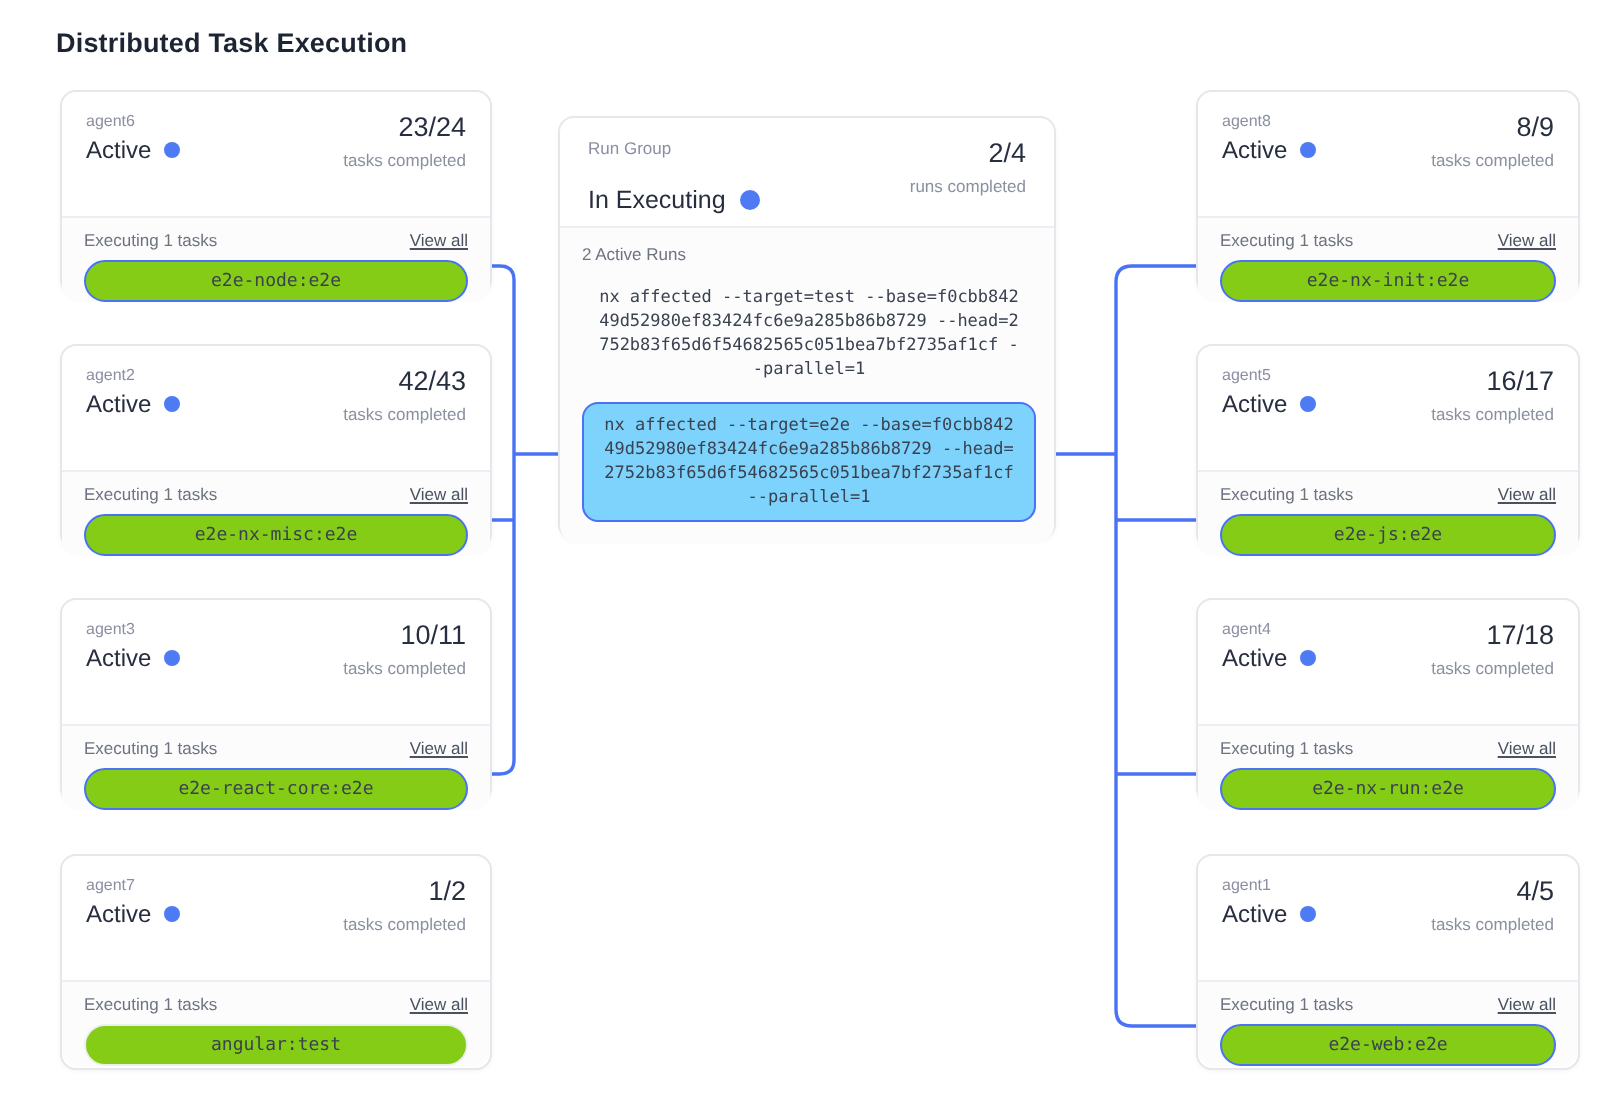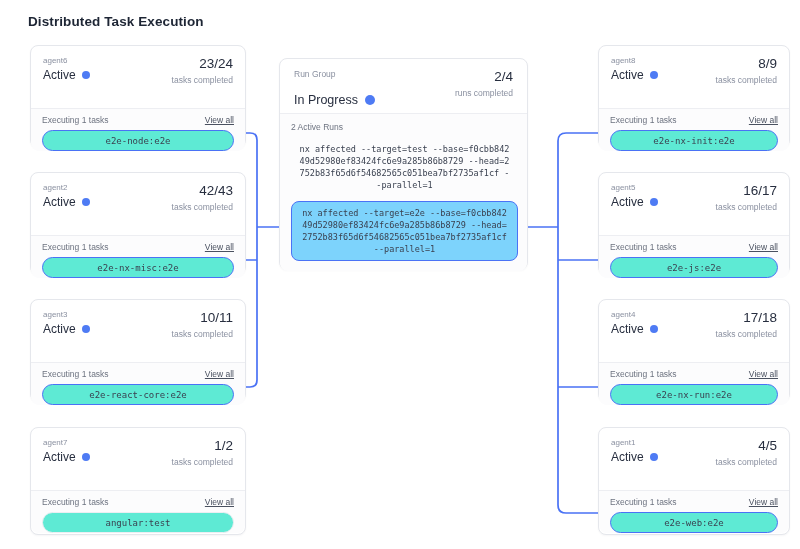--- a/index.html
+++ b/index.html
@@ -40,21 +40,21 @@
   .card-bottom{
     border-top:1px solid #edeef2;background:#fcfcfd;
     border-radius:0 0 8px 8px;
     padding:6px 11px 0 11px;box-sizing:border-box;
   }
   .exec-row{display:flex;justify-content:space-between;align-items:flex-start;margin-bottom:5px;}
   .exec-label{font-size:8.5px;color:#6d7380;}
   .view-all{font-size:8.5px;color:#4a5160;text-decoration:underline;cursor:pointer;}
   .task-pill{
     height:21px;border:1.4px solid #4a72f5;border-radius:11px;
-    background:#5eead4;display:flex;align-items:center;justify-content:center;
+    background:#84cc16;display:flex;align-items:center;justify-content:center;
     font-family:"DejaVu Sans Mono", monospace;font-size:9px;color:#3a4150;
     box-sizing:border-box;
   }
   .task-pill.plain{border:1px solid #eceef2;}
 
   
   .run-card{left:279px;top:58px;width:249px;height:212px;}
   .run-top{height:54px;padding:10px 14px 8px 14px;}
   .run-label{font-size:8.5px;color:#8a90a0;margin-bottom:14px;}
   .run-status{font-size:12.5px;color:#272e3f;display:flex;align-items:center;gap:7px;}
@@ -193,21 +193,21 @@
     </div>
     <div class="task-pill plain">angular:test</div>
   </div>
 </div>
 
 <div class="card run-card">
   <div class="card-top run-top">
     <div>
       <div class="run-label">Run Group</div>
       <div class="run-status">
-          <span>In Progress</span>
+          <span>In Executing</span>
           <span class="status-dot big-dot"></span>
         </div>
     </div>
     <div class="count-col">
       <div class="count-value">2/4</div>
       <div class="count-label">runs completed</div>
     </div>
   </div>
   <div class="run-body">
     <div class="active-runs-label">2 Active Runs</div>

